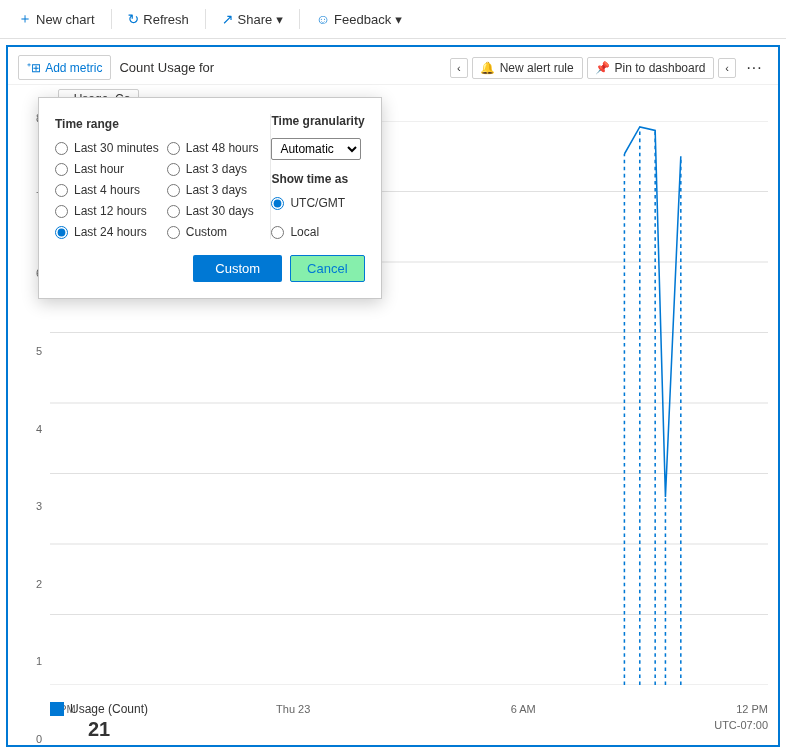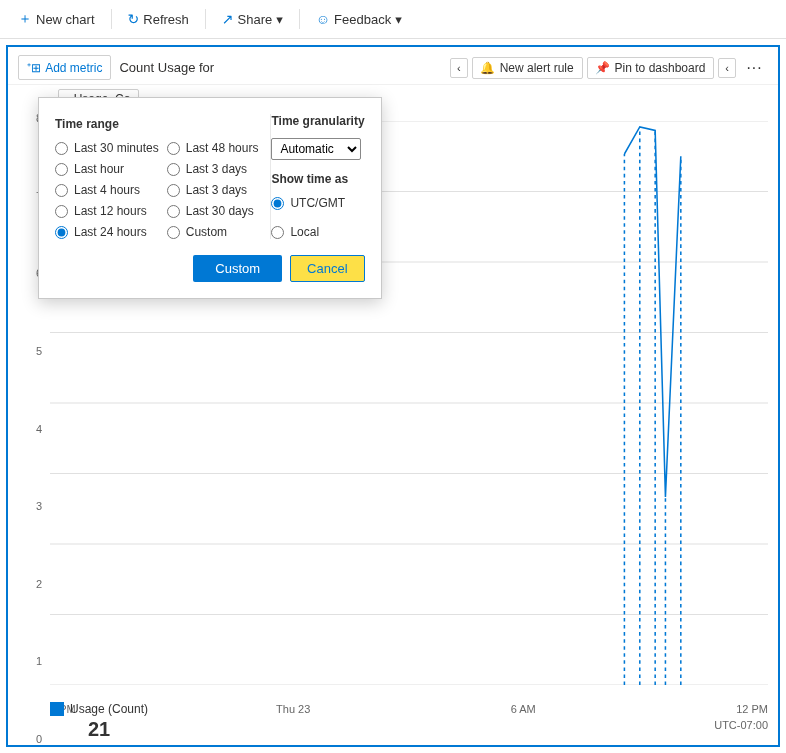--- a/index.html
+++ b/index.html
@@ -275,21 +275,21 @@
     .apply-btn {
       background: #0078d4;
       color: #fff;
       border: none;
       padding: 5px 22px;
       font-size: 13px;
       cursor: pointer;
       border-radius: 2px;
     }
     .cancel-btn {
-      background: #fde047;
+      background: #86efac;
       color: #0078d4;
       border: 1px solid #0078d4;
       padding: 5px 16px;
       font-size: 13px;
       cursor: pointer;
       border-radius: 2px;
     }
   </style>
 </head>
 <body>

